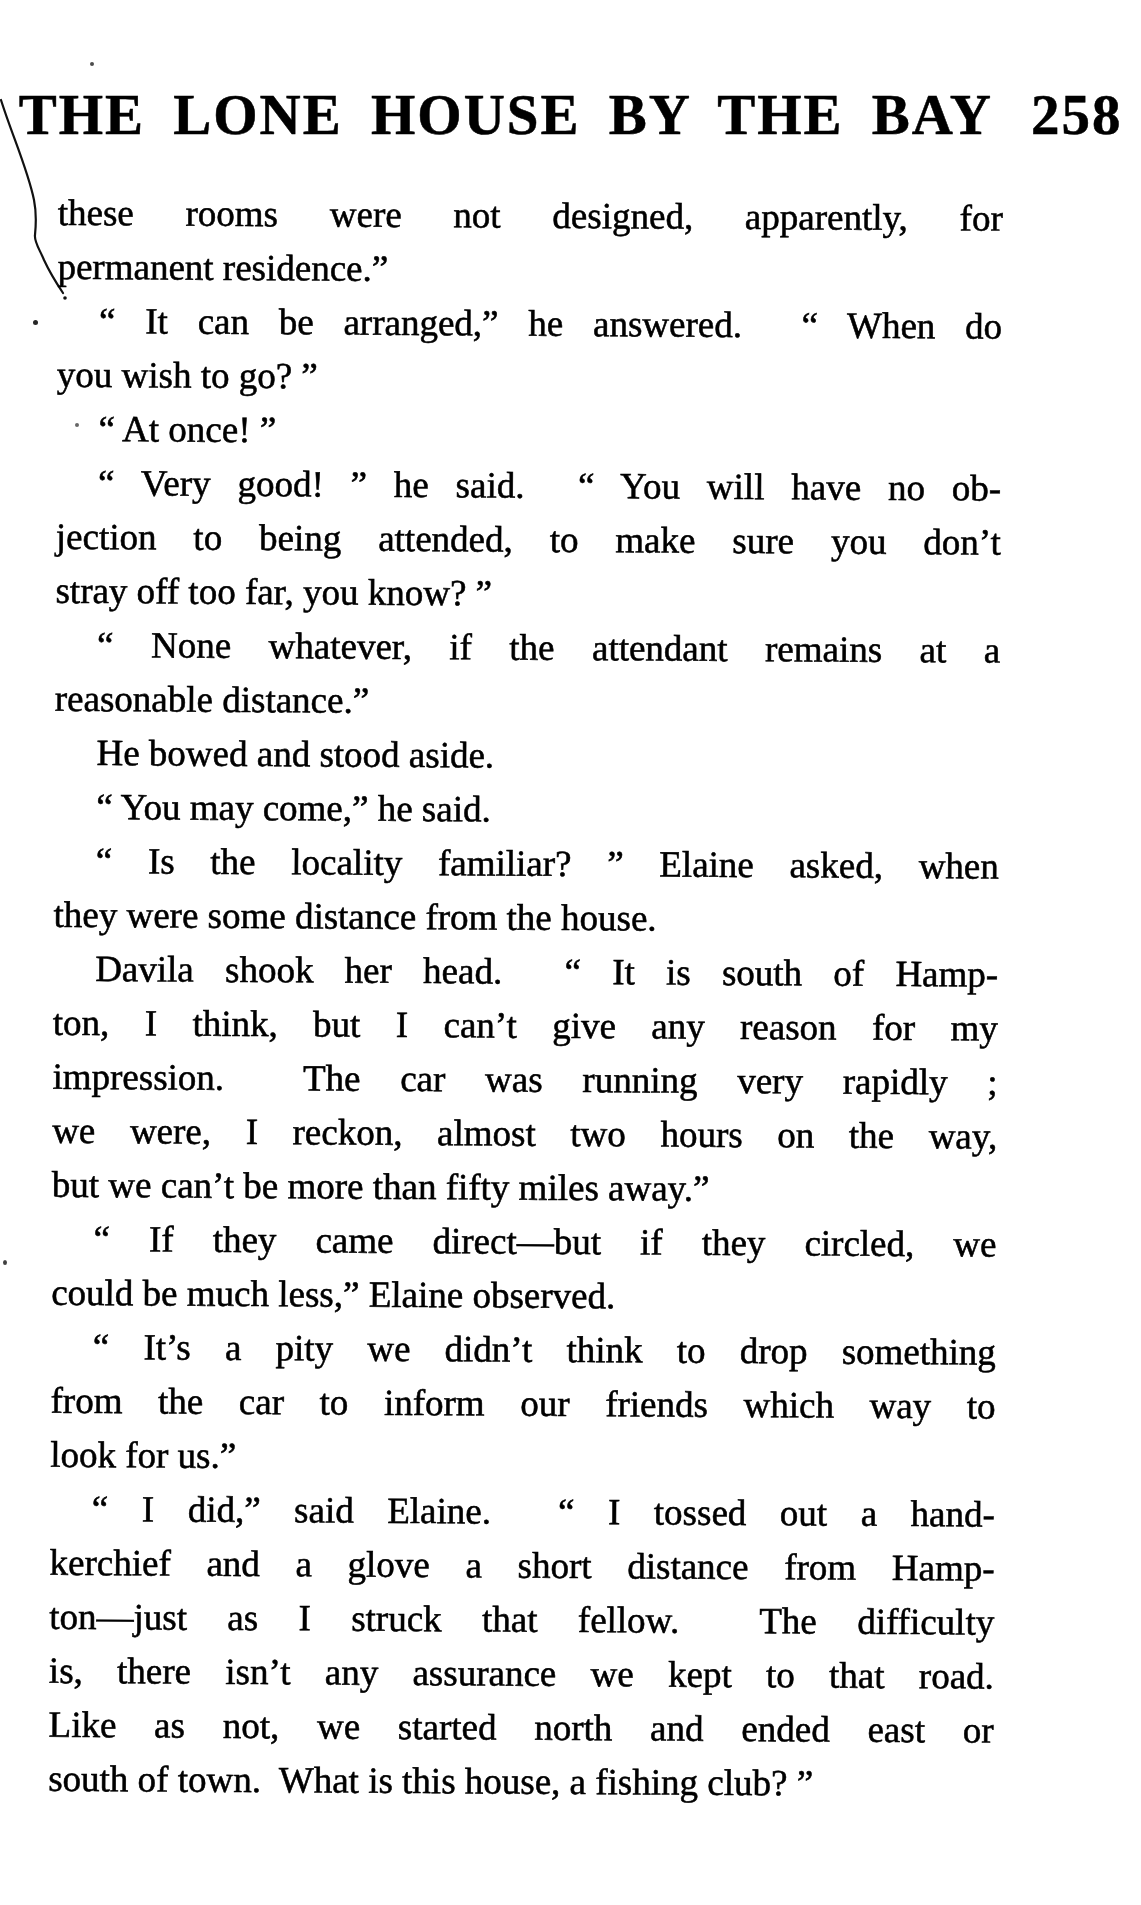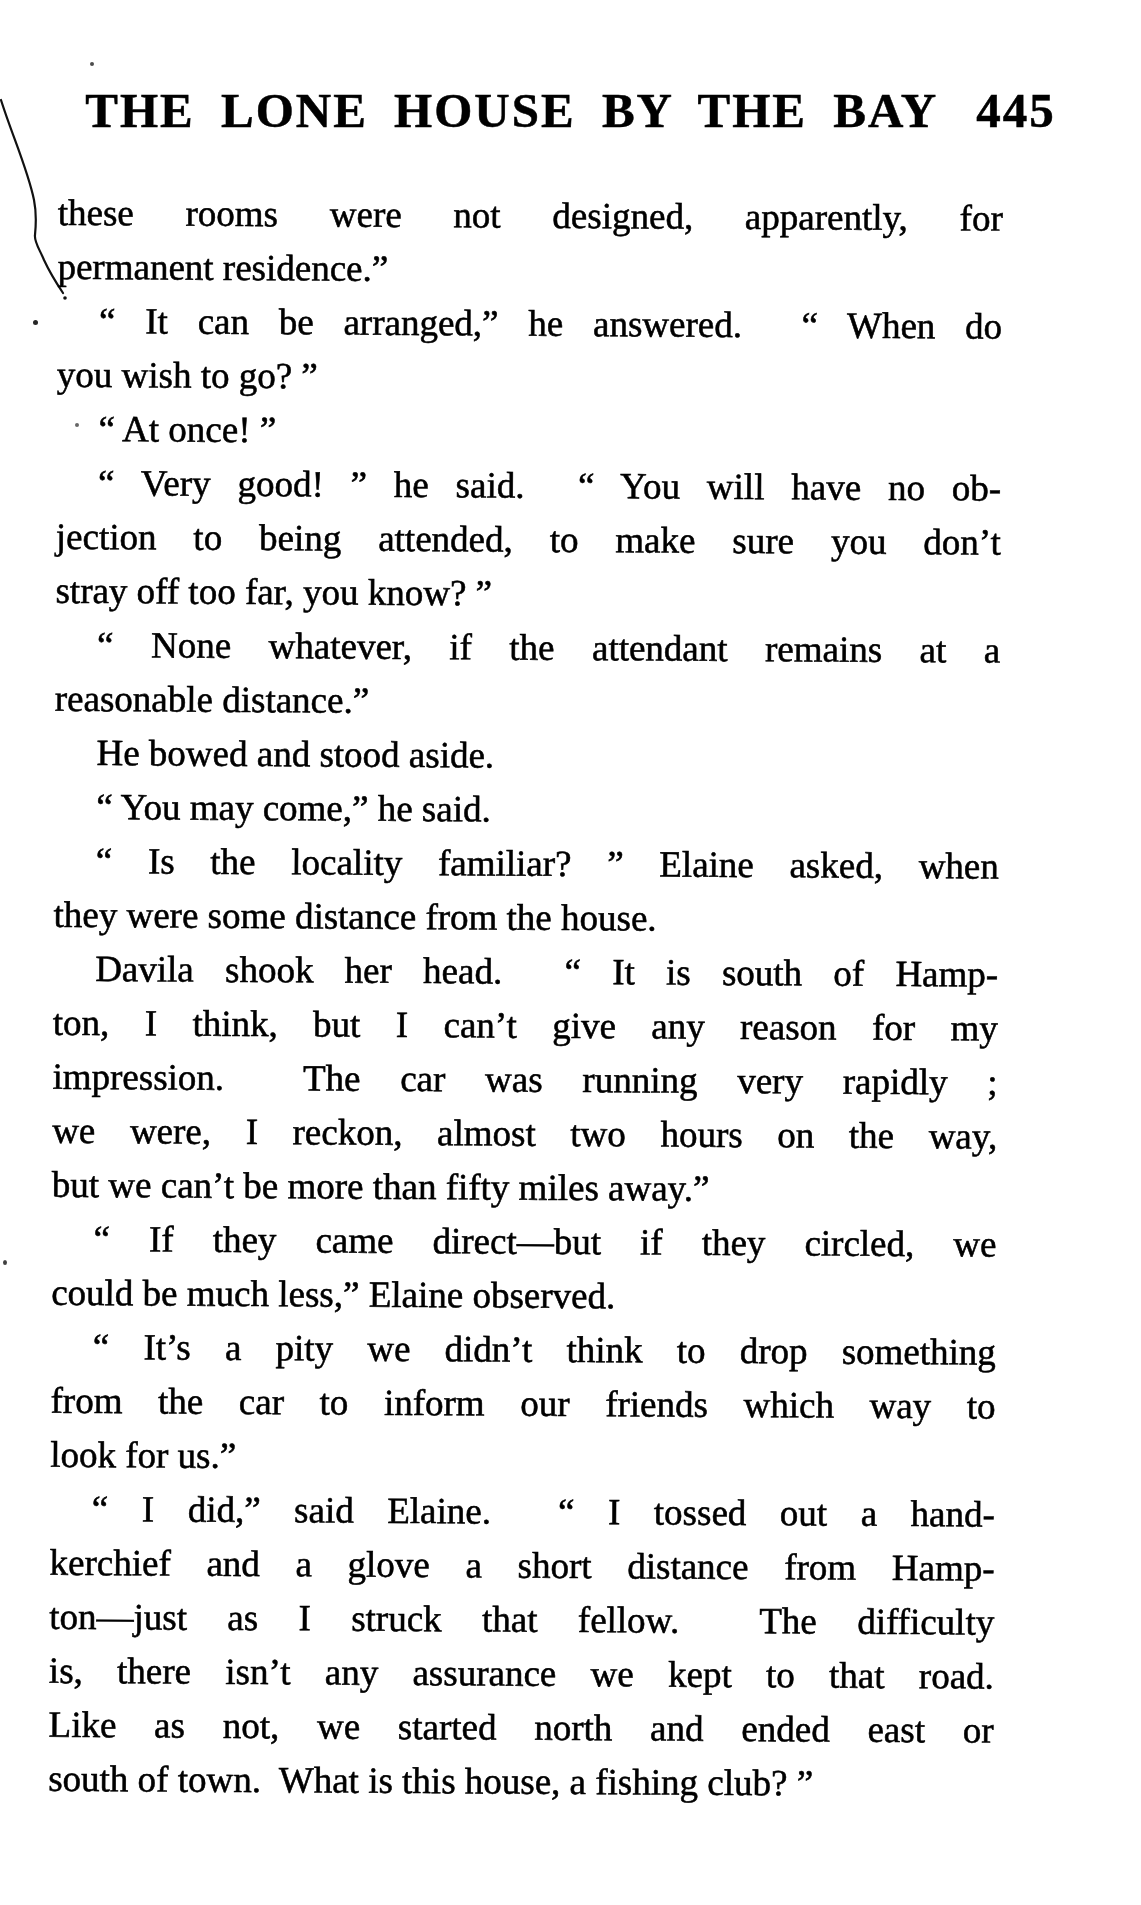--- a/index.html
+++ b/index.html
@@ -19,21 +19,21 @@
   
   .header {
     position: absolute;
     top: 82px;
     left: 0;
     width: 1141px;
     display: flex;
     justify-content: center;
     align-items: baseline;
     gap: 38px;
-    font-size: 49px;
+    font-size: 57px;
     font-weight: bold;
     letter-spacing: 2px;
     word-spacing: 12px;
     -webkit-text-stroke: 0.5px #000;
     white-space: nowrap;
   }
   
   .textblock {
     position: absolute;
     top: 186px;
@@ -84,21 +84,21 @@
     <circle cx="65" cy="203" r="1.8" fill="#111"></circle>
   </svg>
 
   <div class="speck s1"></div>
   <div class="speck s2"></div>
   <div class="speck s3"></div>
   <div class="speck s4"></div>
 
   <div class="header">
     <span>THE LONE HOUSE BY THE BAY</span>
-    <span>445</span>
+    <span>258</span>
   </div>
 
   <div class="textblock">
       <div class="line">these rooms were not designed, apparently, for</div>
       <div class="line last">permanent residence.”</div>
       <div class="line indent">“ It can be arranged,” he answered.  “ When do</div>
       <div class="line last">you wish to go? ”</div>
       <div class="line indent last">“ At once! ”</div>
       <div class="line indent">“ Very good! ” he said.  “ You will have no ob-</div>
       <div class="line">jection to being attended, to make sure you don’t</div>

